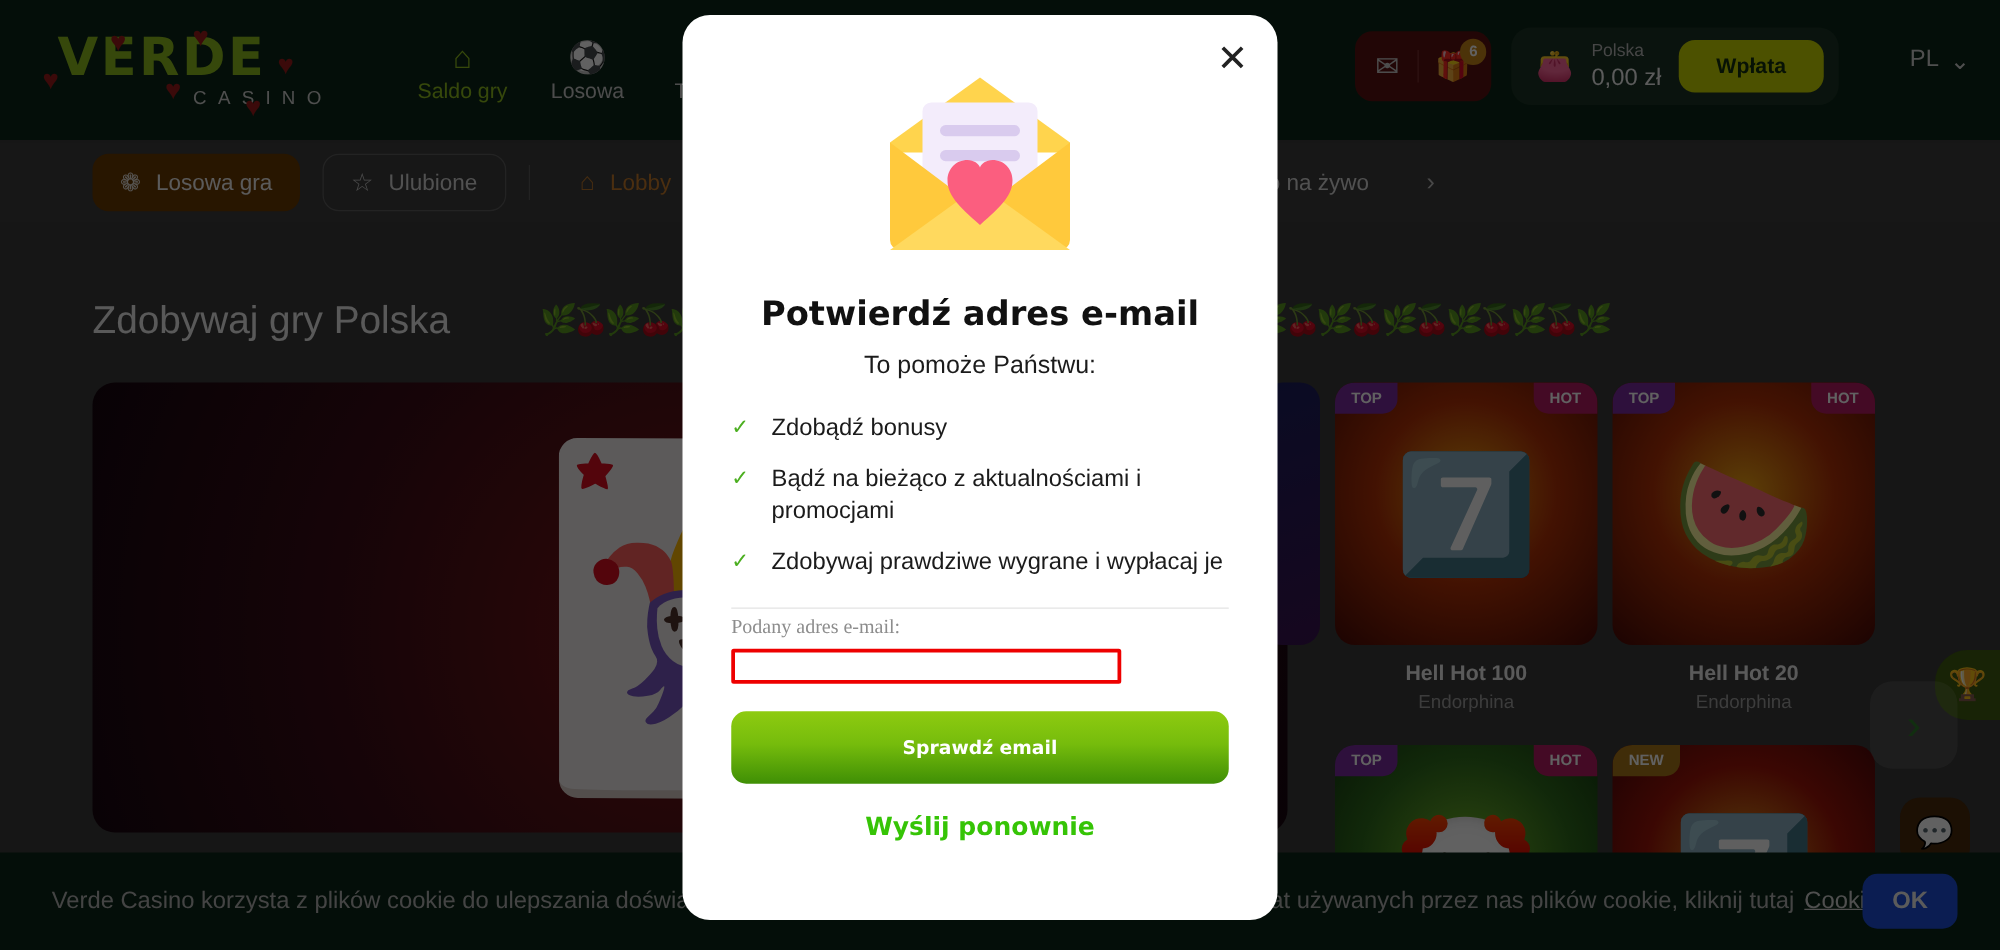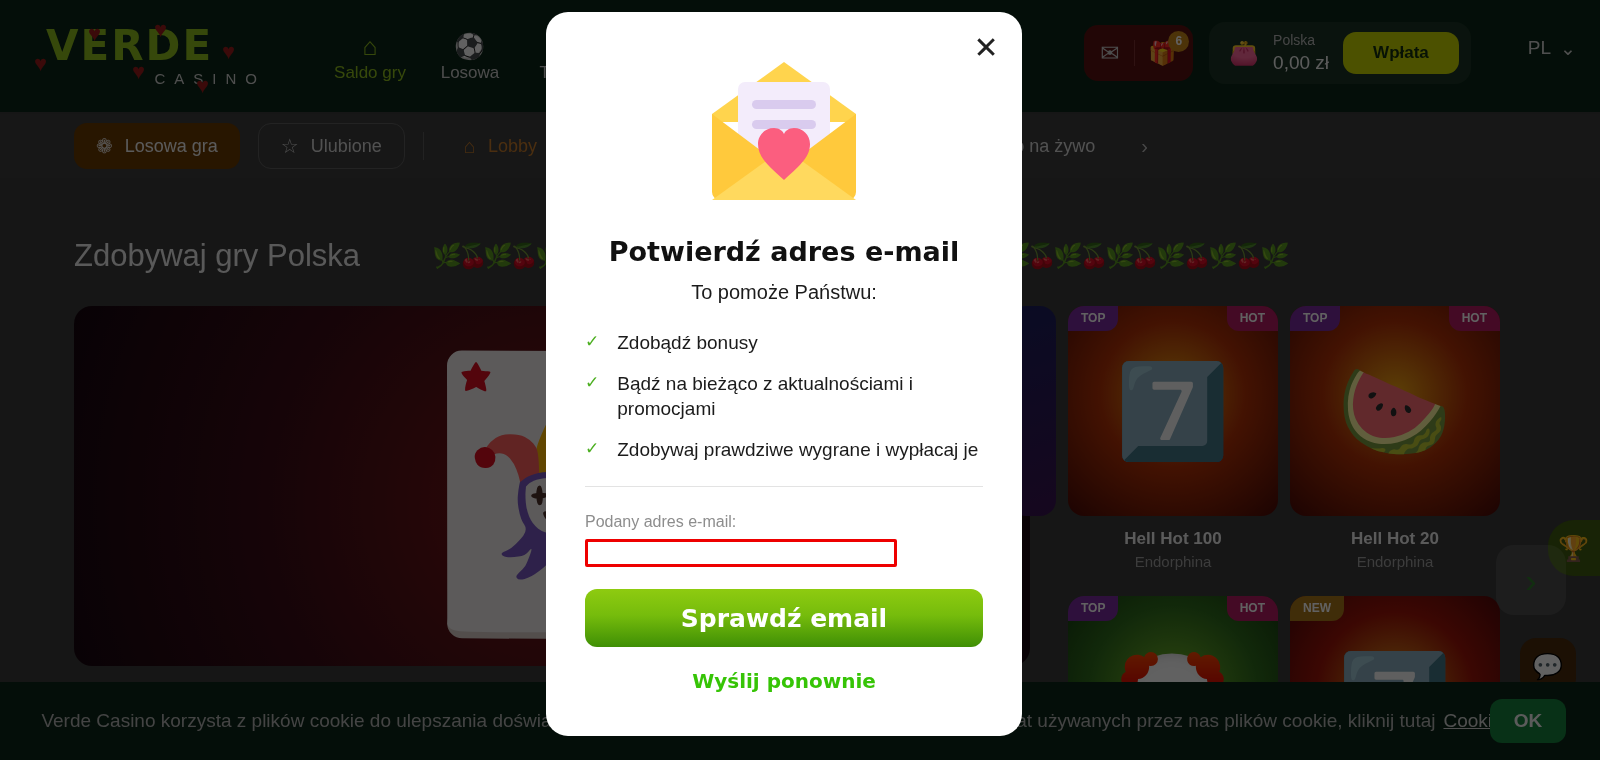--- a/index.html
+++ b/index.html
@@ -158,21 +158,21 @@
   }
 
   .cookiebar {
     position: absolute; left: 0; bottom: 0; width: 1600px; height: 78px;
     background: #0d2718; display: flex; align-items: center;
     justify-content: center; gap: 8px; padding: 0 34px;
   }
   .cookietext { font-size: 19px; color: #b3b3b3; }
   .cookielink { font-size: 19px; color: #cfcfcf; text-decoration: underline; cursor: pointer; }
   .okbtn {
-    position: absolute; right: 34px; background: #15803d; color: #f0f0f0;
+    position: absolute; right: 34px; background: #1d4ed8; color: #f0f0f0;
     border: none; border-radius: 12px; height: 44px; width: 76px;
     font-size: 19px; font-weight: 600; cursor: pointer;
   }
 
   
   .dim { position: absolute; inset: 0; background: rgba(0,0,0,.62); }
 
   
   .modal {
     position: absolute; left: 546px; top: 12px; width: 476px; height: 724px;
@@ -189,32 +189,32 @@
   .modal-title {
     margin-top: 30px; font-size: 27px; font-weight: 800; color: #111;
     font-family: "DejaVu Sans", sans-serif; text-align: center;
   }
   .modal-sub { margin-top: 14px; font-size: 20px; color: #1b1b1b; text-align: center; }
   .blist { margin-top: 26px; width: 398px; }
   .bitem { display: flex; gap: 18px; align-items: flex-start; margin-bottom: 16px; }
   .bcheck { color: #4caf21; font-size: 17px; line-height: 1.45; flex: none; }
   .btext { font-size: 19px; color: #1b1b1b; line-height: 1.32; }
   .hr { width: 398px; height: 1px; background: #e3e3e3; margin-top: 8px; }
-  .fieldlabel { width: 398px; margin-top: 26px; font-size: 16px; color: #8d8d8d; }
+  .fieldlabel { width: 398px; margin-top: 6px; font-size: 16px; color: #8d8d8d; font-family: Liberation Serif, serif; }
   .emailinput {
     width: 312px; height: 28px; margin-top: 8px; margin-right: 86px;
     border: 3px solid #ee0000; border-radius: 2px; background: #fff;
     font-size: 16px; color: #111; padding: 0 6px; outline: none;
     font-family: "Liberation Sans", sans-serif; align-self: flex-start;
     margin-left: 39px;
   }
   .submitbtn {
     width: 398px; height: 58px; margin-top: 22px; border: none;
     border-radius: 12px; cursor: pointer; color: #fff;
-    font-size: 25px; font-weight: 700; font-family: "DejaVu Sans", sans-serif;
+    font-size: 15px; font-weight: 700; font-family: "DejaVu Sans", sans-serif;
     background: linear-gradient(180deg, #8ecb10 0%, #76bc0c 45%, #3f8f05 100%);
   }
   .resend {
     margin-top: 22px; font-size: 20px; font-weight: 700; color: #36c406;
     cursor: pointer; font-family: "DejaVu Sans", sans-serif;
   }
 </style>
 </head>
 <body>
 

